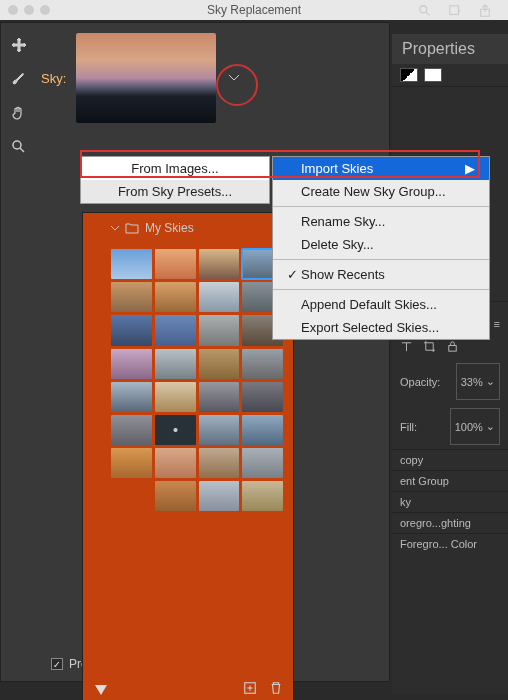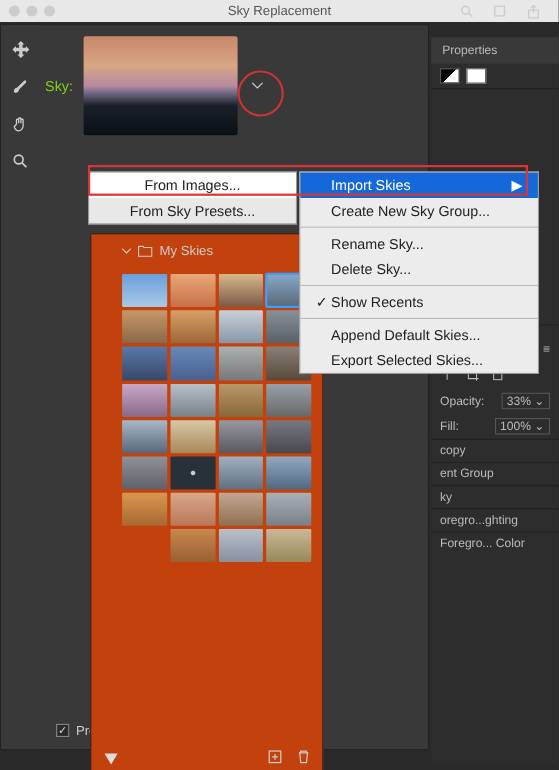--- a/index.html
+++ b/index.html
@@ -11,21 +11,21 @@
 .top-icons svg, .top-icons .icon { width: 14px; height: 14px; fill: #ccc; }
 
 .panel { position: absolute; top: 22px; left: 0; width: 390px; height: 660px; background: #393939; border: 1px solid #222; }
 .toolbar { position: absolute; left: 0; top: 0; width: 36px; height: 100%; background: #393939; display: flex; flex-direction: column; align-items: center; padding-top: 12px; gap: 14px; }
 .toolbar .tool { width: 20px; height: 20px; display: flex; align-items: center; justify-content: center; cursor: pointer; }
 .toolbar svg { width: 16px; height: 16px; fill: #ccc; stroke: #ccc; }
 
 .content { position: absolute; left: 40px; top: 10px; right: 10px; bottom: 40px; }
 
 .sky-row { display: flex; align-items: center; gap: 10px; }
-.sky-label { color: #84cc16; font-size: 13px; }
+.sky-label { color: #fdba74; font-size: 13px; }
 .sky-thumb { width: 140px; height: 90px; background: linear-gradient(to bottom, #c8896a 0%, #d8a585 30%, #b58aa0 50%, #6a6580 58%, #1a2028 70%, #0a1015 100%); border-radius: 2px; position: relative; }
 .sky-dropdown { width: 16px; height: 16px; display: flex; align-items: center; justify-content: center; }
 
 .annot-circle { position: absolute; left: 216px; top: 64px; width: 42px; height: 42px; border: 2px solid #c33; border-radius: 50%; pointer-events: none; }
 
 .context-menu-1 { position: absolute; left: 80px; top: 156px; width: 190px; background: #e8e8e8; border: 1px solid #999; font-size: 13px; color: #222; text-align: center; }
 .context-menu-1 .mi { padding: 4px 14px; }
 .context-menu-1 .mi.hl { background: #fff; }
 .annot-rect1 { position: absolute; left: 80px; top: 150px; width: 400px; height: 28px; border: 2px solid #d33; pointer-events: none; z-index: 5; }
 
@@ -45,24 +45,24 @@
 .picker-footer svg { width: 14px; height: 14px; stroke: #ccc; fill: none; }
 .slider-knob { position: absolute; bottom: 6px; left: 12px; width: 0; height: 0; border-left: 6px solid transparent; border-right: 6px solid transparent; border-top: 10px solid #ddd; }
 
 .bottom-bar { position: absolute; left: 50px; right: 12px; bottom: 10px; display: flex; align-items: center; gap: 16px; }
 .preview-check { display: flex; align-items: center; gap: 6px; font-size: 12px; }
 .preview-check .box { width: 12px; height: 12px; border: 1px solid #888; background: #2a2a2a; display: flex; align-items: center; justify-content: center; color: #ddd; font-size: 10px; }
 .buttons { margin-left: auto; display: flex; gap: 10px; }
 .btn { padding: 4px 22px; border: 1px solid #888; border-radius: 14px; font-size: 12px; color: #ddd; background: transparent; }
 
 .right-panel { position: absolute; right: 0; top: 34px; width: 116px; height: 660px; background: #2d2d2d; color: #bbb; font-size: 11px; }
-.right-panel .tab { background: #393939; padding: 6px 10px; font-size: 11px; }
+.right-panel .tab { background: #393939; padding: 6px 10px; font-size: 16px; }
 .right-panel .row { display: flex; align-items: center; padding: 4px 8px; gap: 6px; }
 .right-panel .section { border-top: 1px solid #222; padding: 6px 0; }
-.right-panel .dd { border: 1px solid #555; padding: 0 4px; display: inline-flex; align-items: center; gap: 3px; min-width: 34px; }
+.right-panel .dd { border: 1px solid #555; padding: 11px 4px; display: inline-flex; align-items: center; gap: 3px; min-width: 34px; }
 .right-panel .yellow-bar { height: 2px; background: #fc0; margin: 4px 8px; width: 70px; }
 .swatch-row { display:flex; gap:6px; padding: 4px 8px;}
 .sw { width: 18px; height:14px; border:1px solid #555;}
 .sw.bw { background: linear-gradient(135deg,#000 50%,#fff 50%); }
 .sw.mask { background: #fff; }
 .grid-icon { display:inline-grid; grid-template-columns:repeat(3,4px); grid-template-rows:repeat(2,4px); gap:1px; }
 .grid-icon span{background:#bbb;}
 .grad-sw { width: 30px; height: 14px; background: linear-gradient(90deg,#000,#fff); border:1px solid #555; margin:4px 8px;}
 .icon-strip { display:flex; gap:10px; padding: 6px 8px; }
 .icon-strip svg{ width:13px; height:13px; stroke:#bbb; fill:none;}

